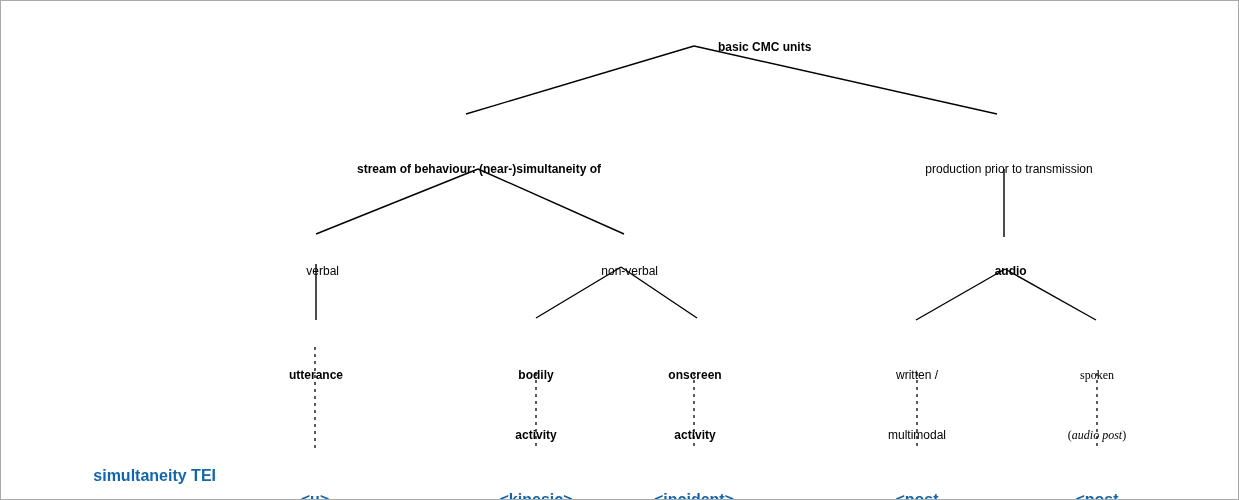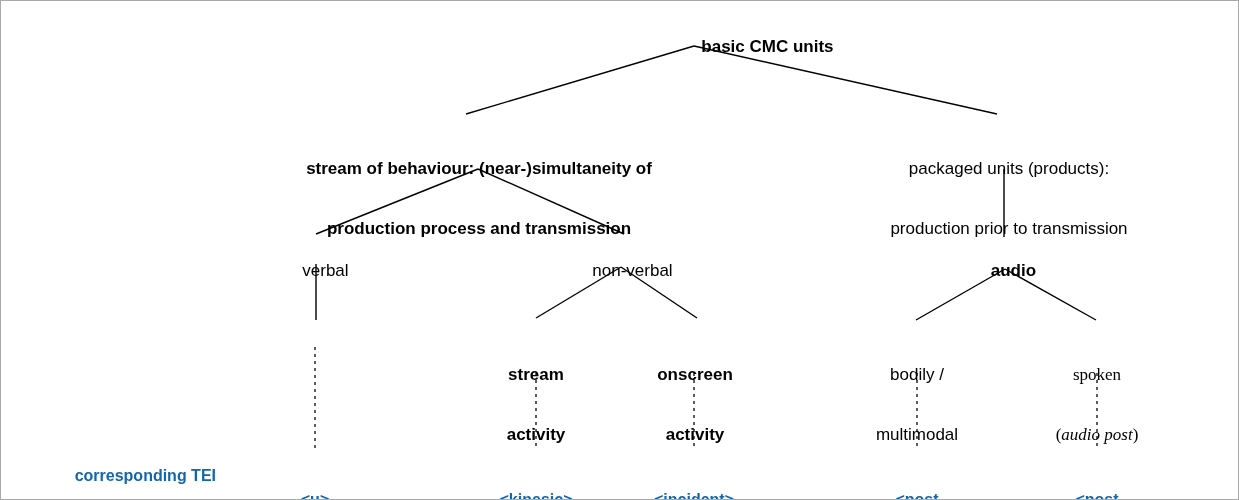--- a/index.html
+++ b/index.html
@@ -25,21 +25,21 @@
     left: 0;
     top: 0;
     width: 1239px;
     height: 500px;
     pointer-events: none;
   }
   .node {
     position: absolute;
     text-align: center;
     color: #000000;
-    font-size: 17px;
+    font-size: 12px;
     line-height: 20px;
     white-space: pre;
     transform: translateX(-50%);
   }
   .node.bold {
     font-weight: bold;
   }
   .node .italic {
     font-style: italic;
   }
@@ -95,63 +95,64 @@
       <path d="M 1096 372 L 1096 447"></path>
     </g>
   </svg>
 
   <div class="node bold" style="left:757px; top:16px;">
     <span>basic CMC units</span>
   </div>
 
   <div class="node" style="left:478px; top:118px;font-weight:bold;">
     <div>stream of behaviour: (near-)simultaneity of</div>
-    <div>production process and transmission</div>
   </div>
 
   <div class="node" style="left:1008px; top:118px;">
-    <div>packaged units (products):</div>
     <div>production prior to transmission</div>
   </div>
 
   <div class="node" style="left:315px; top:240px;">
     <span>verbal</span>
   </div>
 
   <div class="node" style="left:622px; top:240px;">
     <span>non-verbal</span>
   </div>
 
   <div class="node bold" style="left:1003px; top:240px;">
     <span>audio</span>
   </div>
 
+  <div class="node bold" style="left:315px; top:324px;">
+    <div>utterance</div>
+  </div>
 
   <div class="node bold" style="left:535px; top:324px;">
-    <div>stream</div>
+    <div>bodily</div>
     <div>activity</div>
   </div>
 
   <div class="node bold" style="left:694px; top:324px;text-align:center;">
     <div>onscreen</div>
     <div>activity</div>
   </div>
 
   <div class="node" style="left:916px; top:324px;">
-    <div>bodily /</div>
+    <div>written /</div>
     <div>multimodal</div>
   </div>
 
   <div class="node" style="left:1096px; top:324px;font-family:Liberation Serif, serif;">
     <div>spoken</div>
     <div><span>(</span><span class="italic">audio post</span><span>)</span></div>
   </div>
 
   <div class="tei-label" style="left:30px; top:427px; width:185px;">
-    <div>corresponding TEI</div>
+    <div>simultaneity TEI</div>
     
   </div>
 
   <div class="tei" style="left:314px; top:451px;">
     <div>&lt;u&gt;</div>
   </div>
 
   <div class="tei" style="left:535px; top:451px;">
     <div>&lt;kinesic&gt;</div>
   </div>

